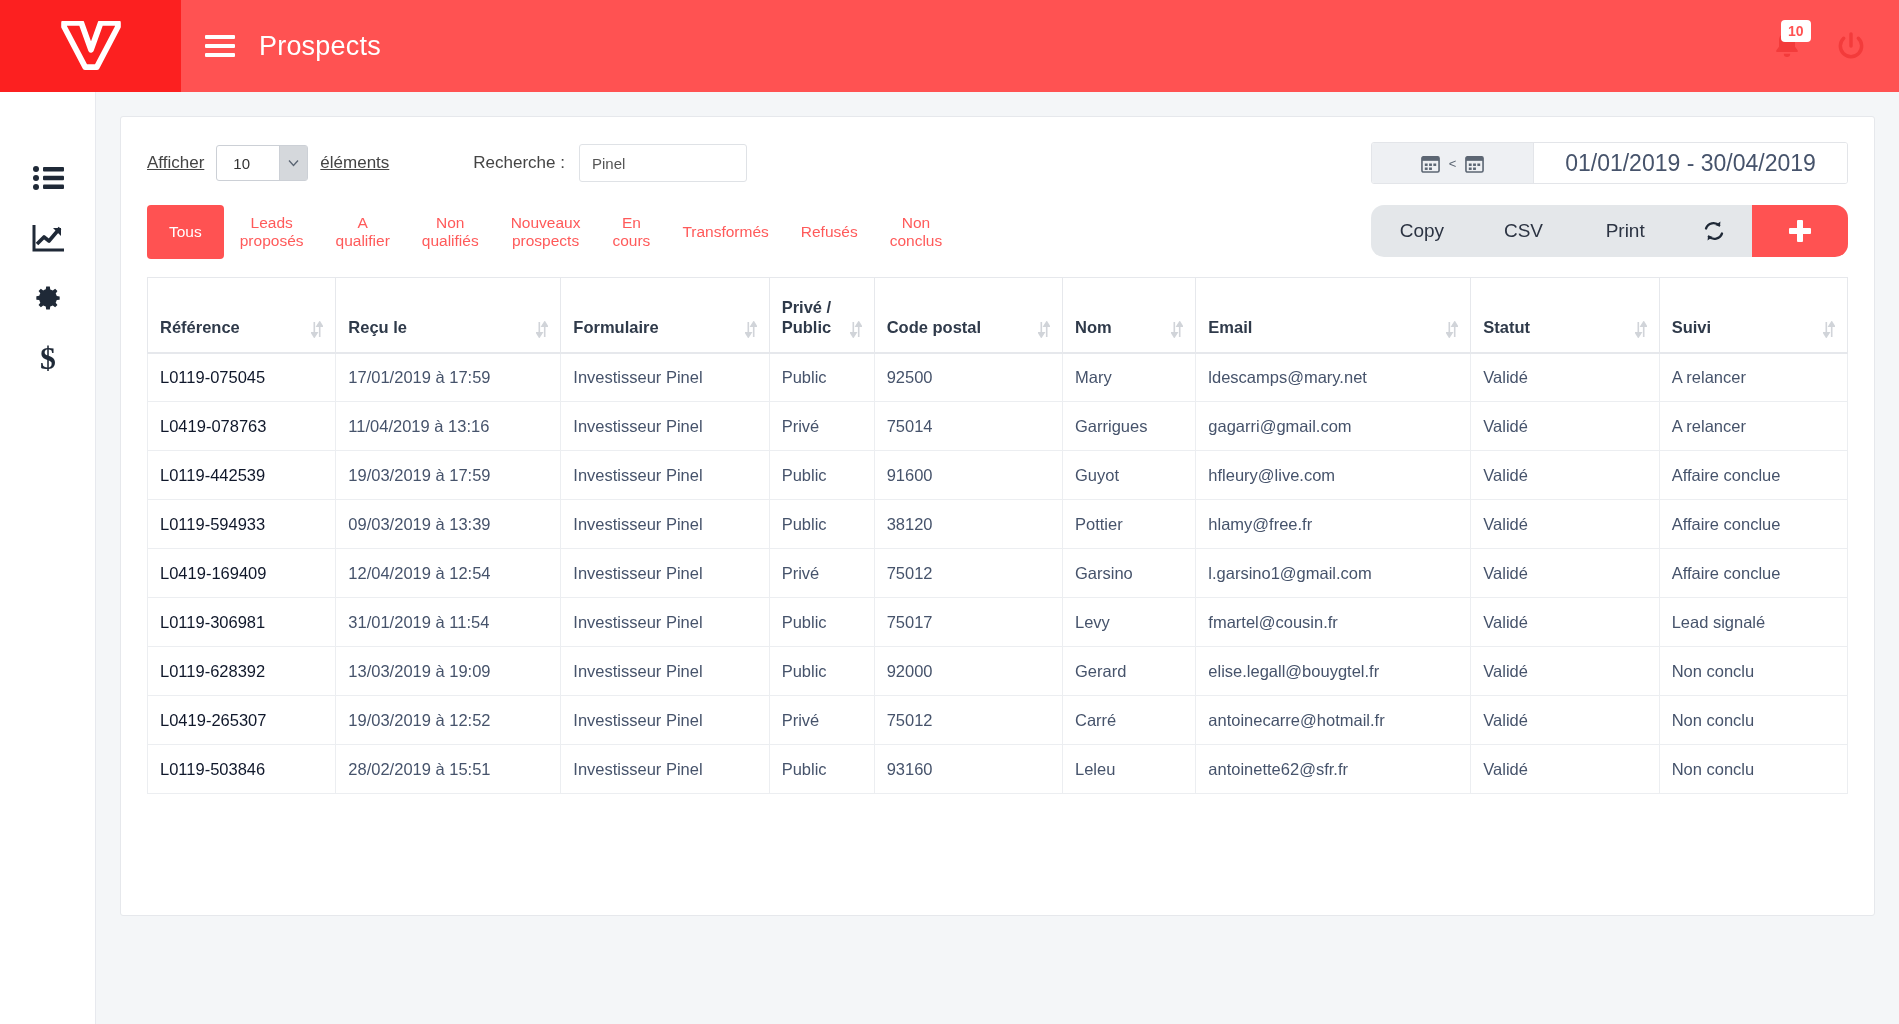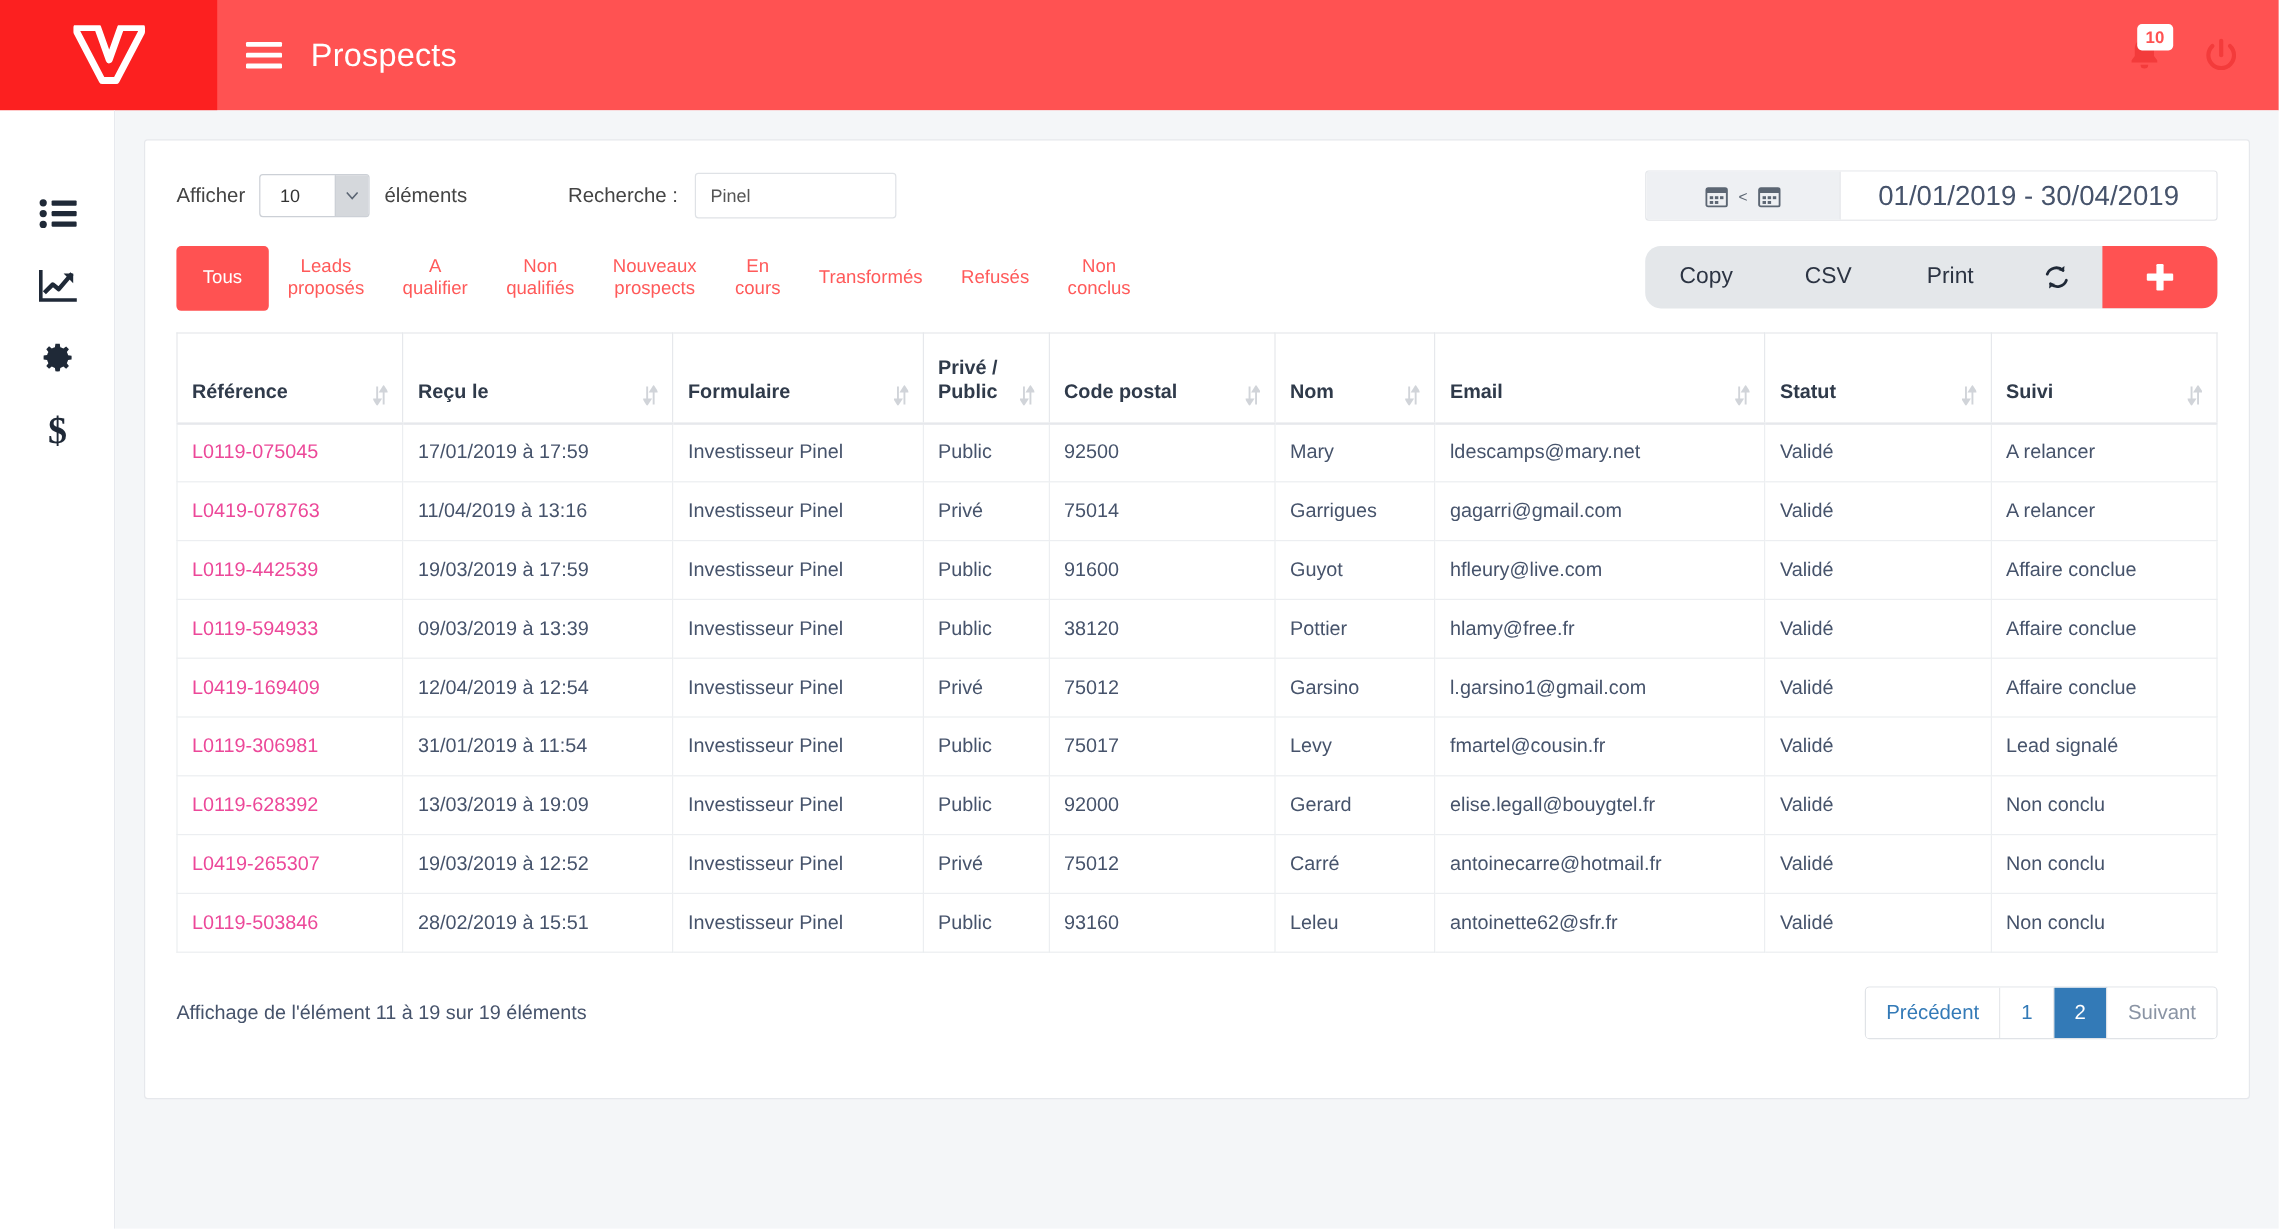--- a/index.html
+++ b/index.html
@@ -65,21 +65,21 @@
     position: absolute; top: 92px; left: 96px; right: 0; bottom: 0;
     background: #f4f6f8; padding: 24px 24px 0 24px;
   }
   .card {
     background: #ffffff; border: 1px solid #e6e8ec; border-radius: 3px;
     height: 800px; padding: 22px 26px;
   }
 
   
   .controls { display: flex; align-items: center; height: 48px; }
-  .ctl-label { font-size: 17px; color: #444; }
+  .ctl-label { font-size: 17px; color: #444; text-decoration: underline; }
   .len-select {
     position: relative; margin: 0 12px; width: 92px; height: 36px;
     border: 1px solid #ccd0d6; border-radius: 3px; background: #fff;
     display: flex; align-items: center;
   }
   .len-select span { padding-left: 16px; font-size: 15px; color: #333; }
   .len-arrow {
     position: absolute; right: 0; top: 0; bottom: 0; width: 28px;
     background: #d5d8dc; border-left: 1px solid #ccd0d6;
     display: flex; align-items: center; justify-content: center;
@@ -140,21 +140,21 @@
     position: relative; height: 72px;
   }
   .th-in { display: flex; align-items: flex-end; justify-content: space-between; gap: 0; }
   .th-txt { white-space: pre-line; line-height: 1.2; }
   .sortico { flex: none; opacity: .45; }
   tbody td {
     border: 1px solid #eceef1; padding: 14px 12px;
     font-size: 16.5px; color: #46536b; height: 49px; overflow: hidden;
     text-overflow: ellipsis; white-space: nowrap;
   }
-  tbody td.ref a { color: #ec4899; text-decoration: none; cursor: pointer; }
+  tbody td.ref a { color: #0f172a; text-decoration: none; cursor: pointer; }
 
   
   .tfoot { display: flex; align-items: center; margin-top: 28px; }
   .info { font-size: 16.5px; color: #46536b; }
   .pager {
     margin-left: auto; display: flex; border: 1px solid #e0e3e7;
     border-radius: 4px; overflow: hidden; background: #fff;
   }
   .pg {
     padding: 11px 17px; font-size: 17px; color: #337ab7; cursor: pointer;
@@ -503,25 +503,16 @@
               <td>Public</td>
               <td>93160</td>
               <td>Leleu</td>
               <td>antoinette62@sfr.fr</td>
               <td>Validé</td>
               <td>Non conclu</td>
             </tr>
           </tbody>
       </table>
 
-      <div class="tfoot">
-        <div class="info">Affichage de l'élément 11 à 19 sur 19 éléments</div>
-        <div class="pager" id="pager">
-            <div class="pg">Précédent</div>
-            <div class="pg">1</div>
-            <div class="pg active">2</div>
-            <div class="pg muted">Suivant</div>
-          </div>
-      </div>
 
     </div>
   </div>
 </div>
 
 </body></html>

